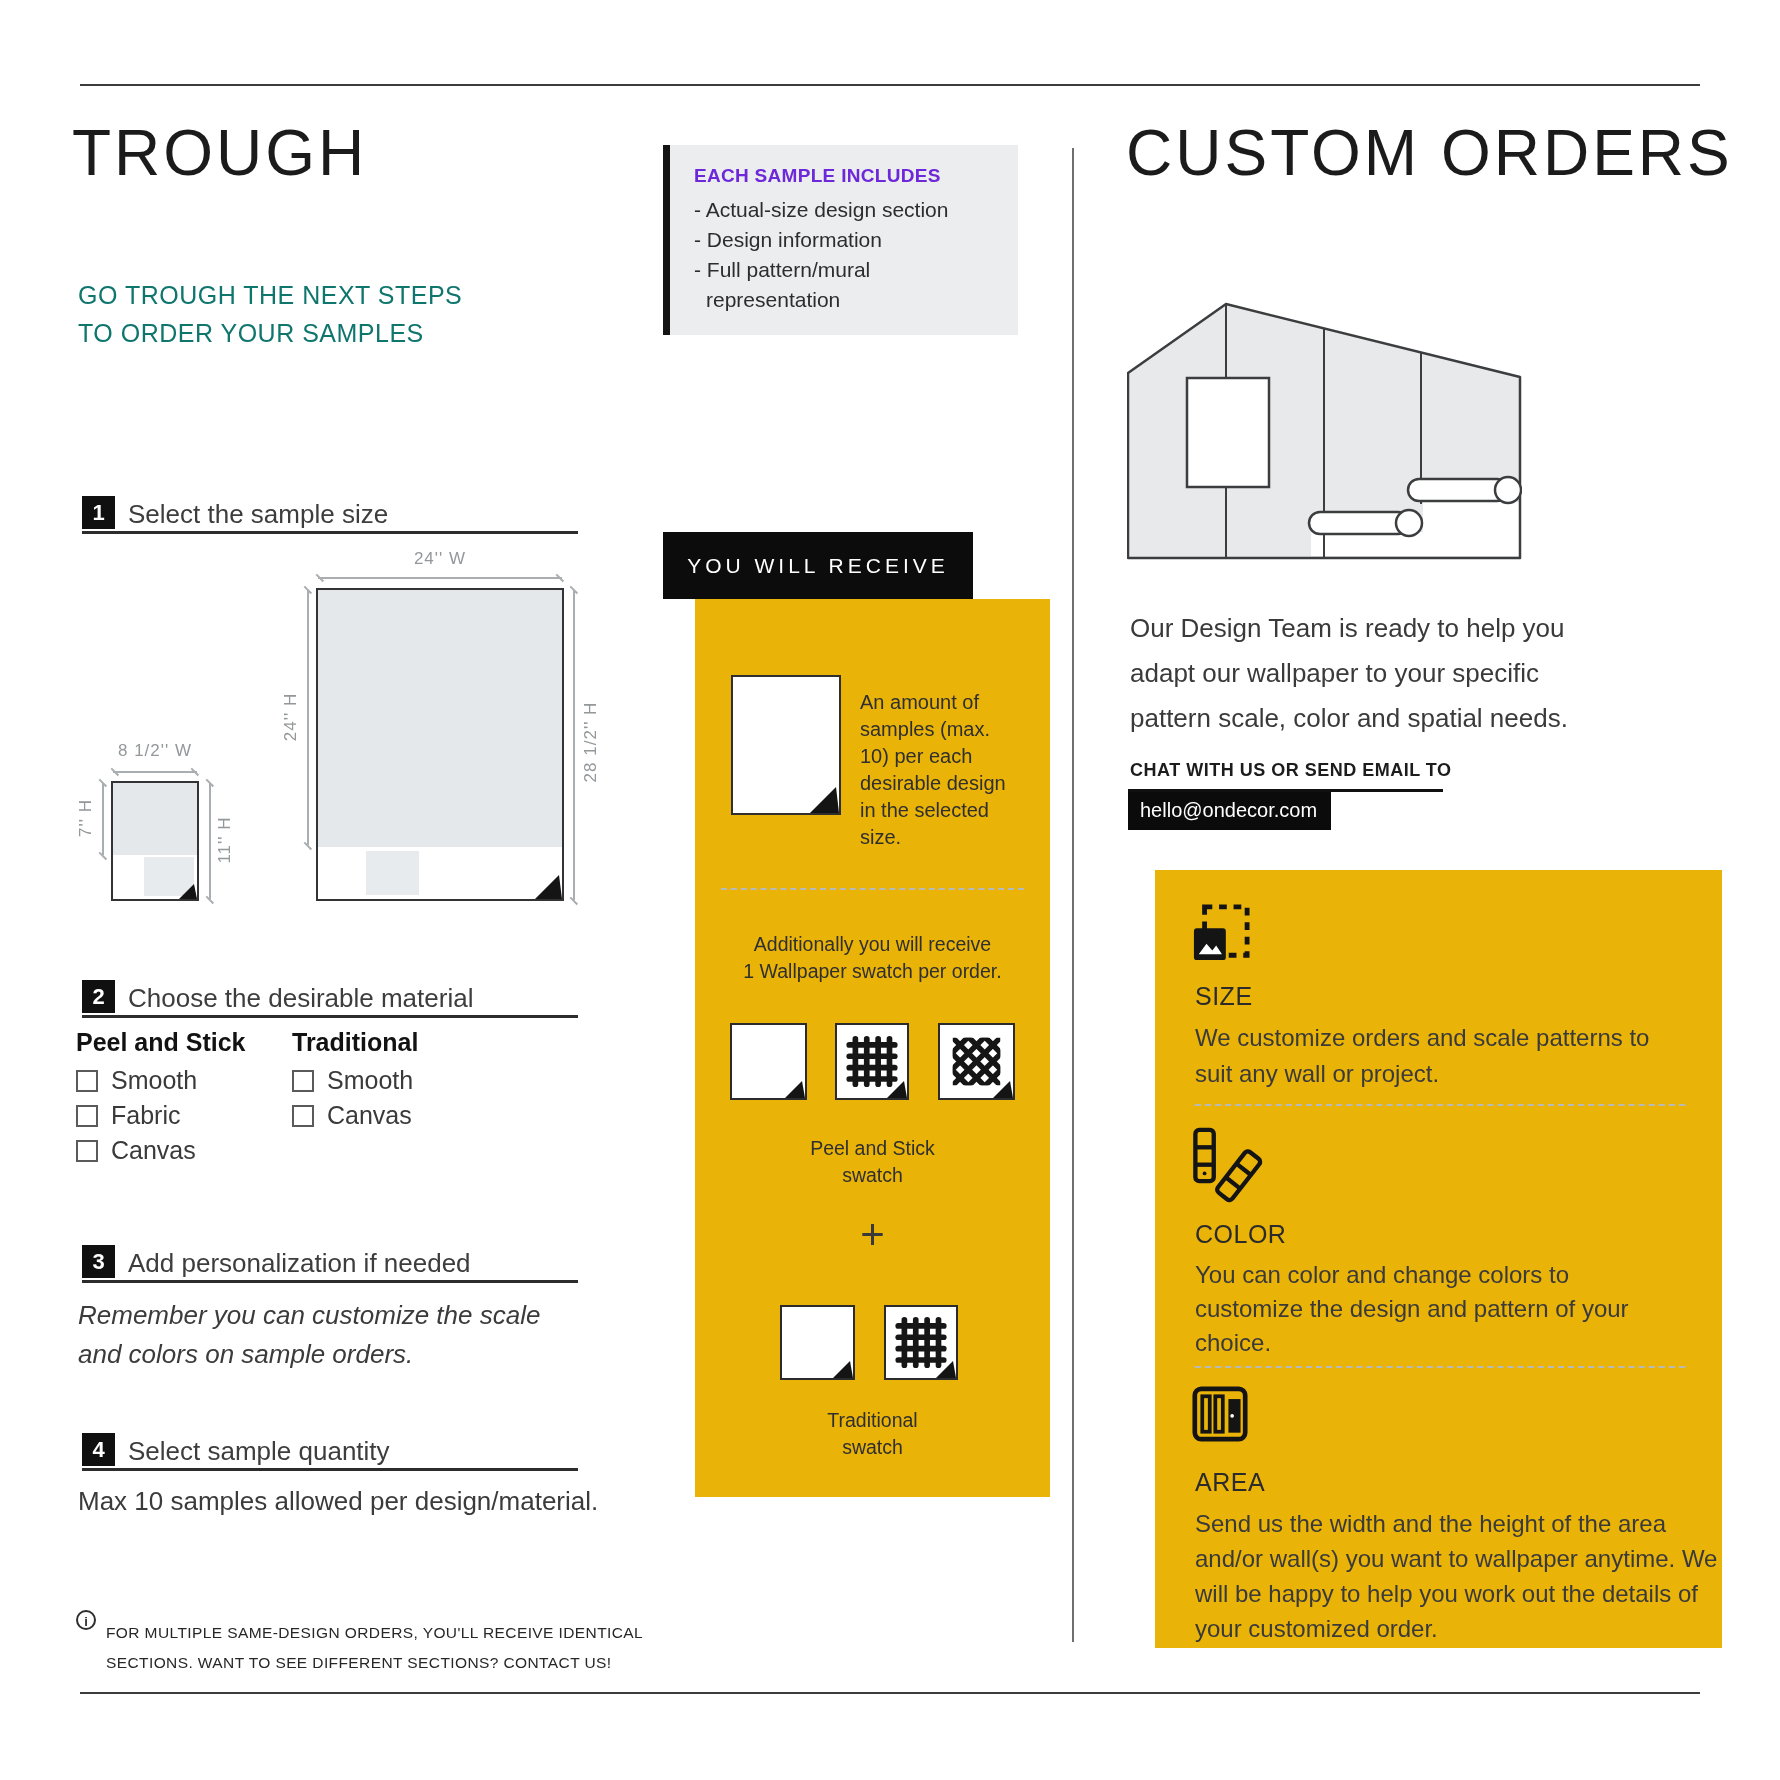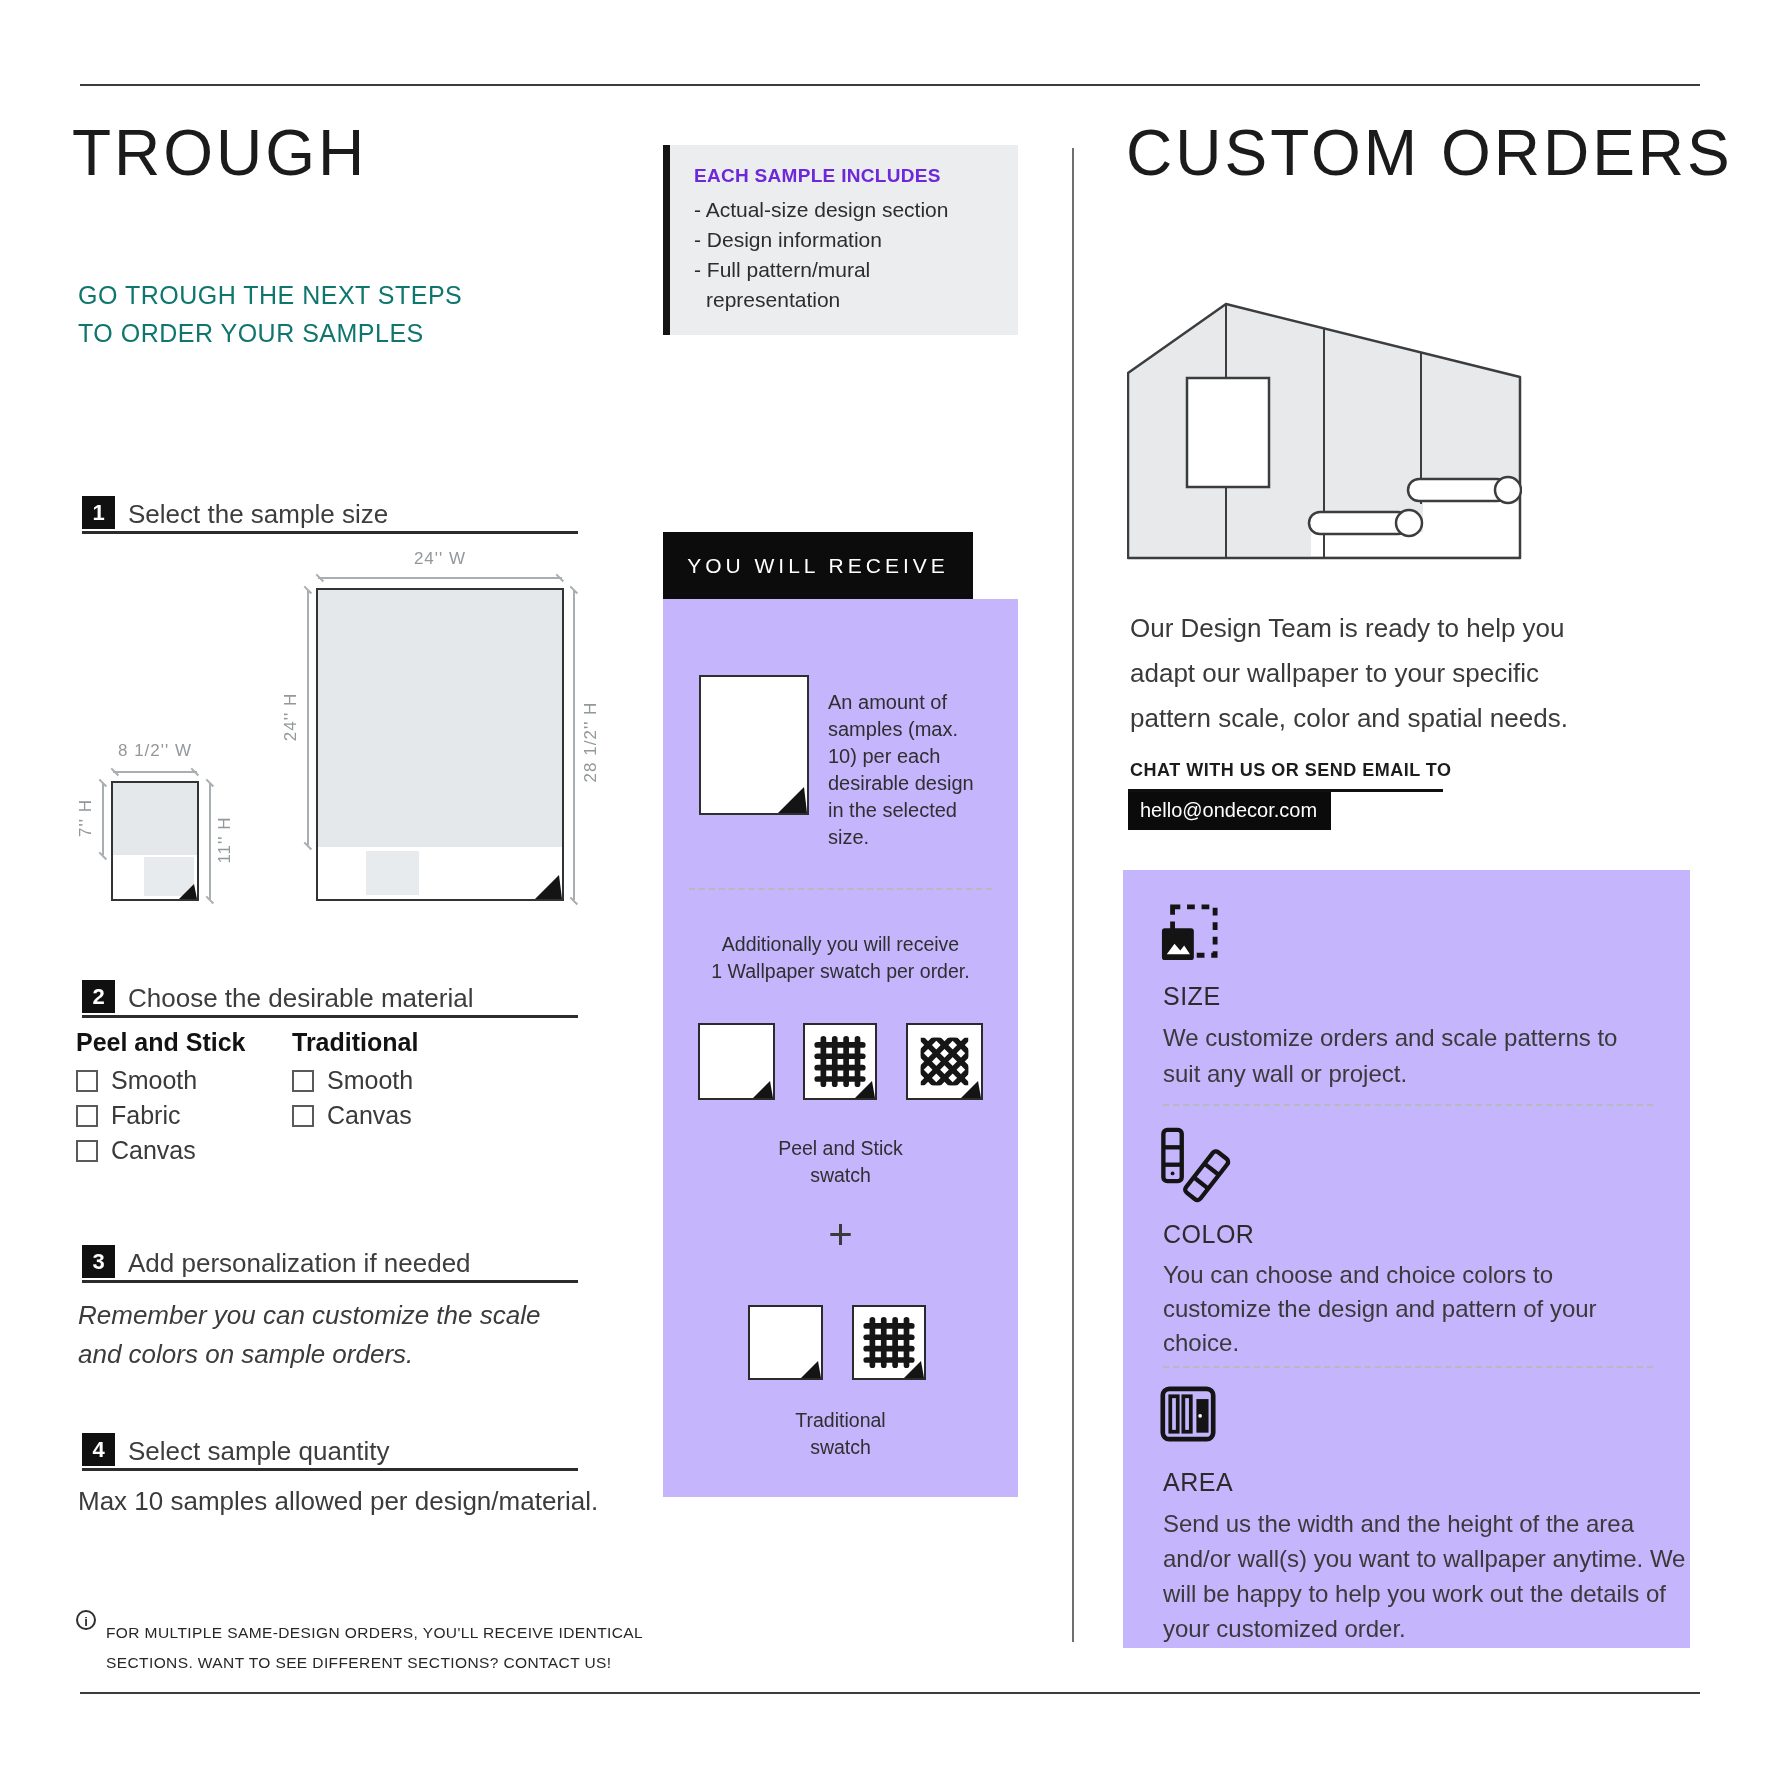--- a/index.html
+++ b/index.html
@@ -43,21 +43,21 @@
   .opt{position:absolute;display:flex;align-items:center;font-size:25px;color:#3a3a3a;}
   .cb{width:18px;height:18px;border:2px solid #5a5a5a;margin-right:13px;display:inline-block;background:#fff;}
   .body-text{position:absolute;font-size:26px;line-height:39px;color:#3b3b3b;}
   
   .foot{position:absolute;font-size:15.5px;letter-spacing:.4px;color:#272727;margin-top:14px;}
   .info-i{position:absolute;width:20px;height:20px;border:2px solid #2e2e2e;border-radius:50%;
           font-size:13px;text-align:center;line-height:20px;color:#2e2e2e;box-sizing:border-box;font-weight:bold;}
   
   .banner{position:absolute;background:#0C0C0C;color:#fff;text-align:center;font-size:21px;
           letter-spacing:4px;}
-  .gpanel{position:absolute;background:#c4b5fd;}
+  .gpanel{position:absolute;background:#eab308;margin-left:32px;}
   .card{position:absolute;background:#fff;border:2px solid #2f2f2f;box-sizing:border-box;}
   .mid-text{position:absolute;font-size:20px;line-height:27px;color:#2f2f2f;}
   .mid-center{position:absolute;text-align:center;font-size:19.5px;line-height:27px;color:#2f2f2f;left:0;width:355px;}
   .dash{position:absolute;border-top:2px dashed #B7BABC;}
   .plus{position:absolute;left:0;width:355px;text-align:center;font-size:42px;font-weight:300;color:#3a3a3a;}
   .swatch{position:absolute;background:#fff;border:2px solid #2b2b2b;box-sizing:border-box;}
   .swatch svg{position:absolute;left:0;top:0;width:100%;height:100%;}
   
   .vdivider{position:absolute;width:2px;background:#6f6f6f;}
   .intro{position:absolute;font-size:26px;line-height:45px;color:#3a3a3a;}
@@ -301,21 +301,21 @@
         </g>
         <circle cx="13" cy="48" r="2" fill="#141414"></circle>
         <g fill="none" stroke="#141414" stroke-width="4.5" transform="rotate(38 12 57)">
           <rect x="27" y="3" width="19" height="53" rx="4"></rect>
           <line x1="27" y1="21" x2="46" y2="21"></line>
           <line x1="27" y1="39" x2="46" y2="39"></line>
         </g>
       </svg>
     </div>
     <div class="sec-head" style="left:40px;top:350px;">COLOR</div>
-    <div class="sec-body" style="left:40px;top:388px;width:480px;line-height:34px;">You can choose and choice colors to customize the design and pattern of your choice.</div>
+    <div class="sec-body" style="left:40px;top:388px;width:480px;line-height:34px;">You can color and change colors to customize the design and pattern of your choice.</div>
 
     <div class="dash" style="left:40px;top:496px;width:490px;"></div>
 
     <div class="icon-wrap" style="left:37px;top:516px;width:56px;height:56px;">
       <svg viewBox="0 0 60 60" width="56" height="56">
         <rect x="3" y="3" width="54" height="54" rx="7" fill="none" stroke="#141414" stroke-width="5"></rect>
         <rect x="11" y="11" width="8" height="38" fill="none" stroke="#141414" stroke-width="4"></rect>
         <rect x="25" y="11" width="8" height="38" fill="none" stroke="#141414" stroke-width="4"></rect>
         <rect x="39" y="14" width="13" height="36" fill="#141414"></rect>
         <circle cx="43" cy="32" r="2" fill="#ffffff"></circle>

